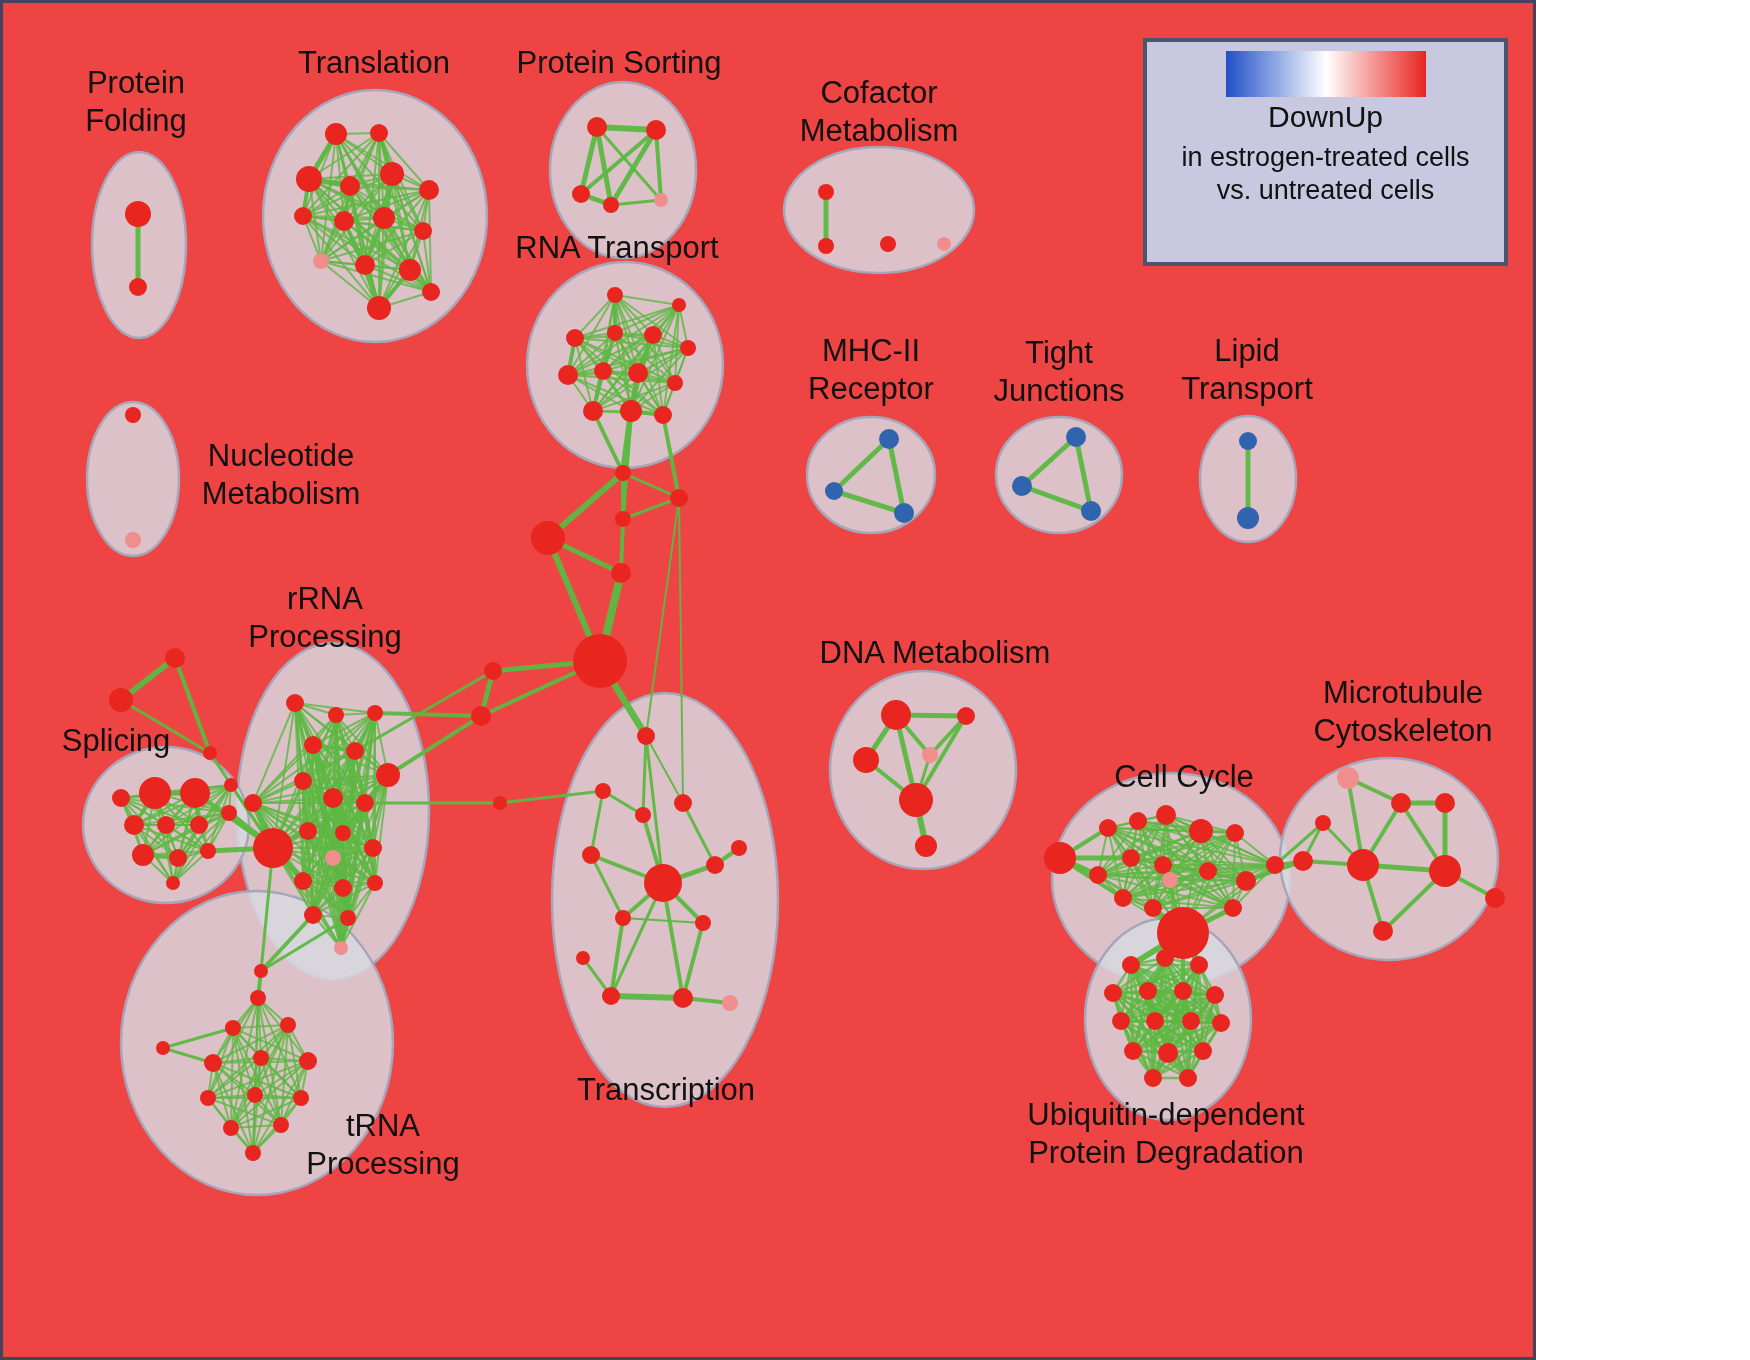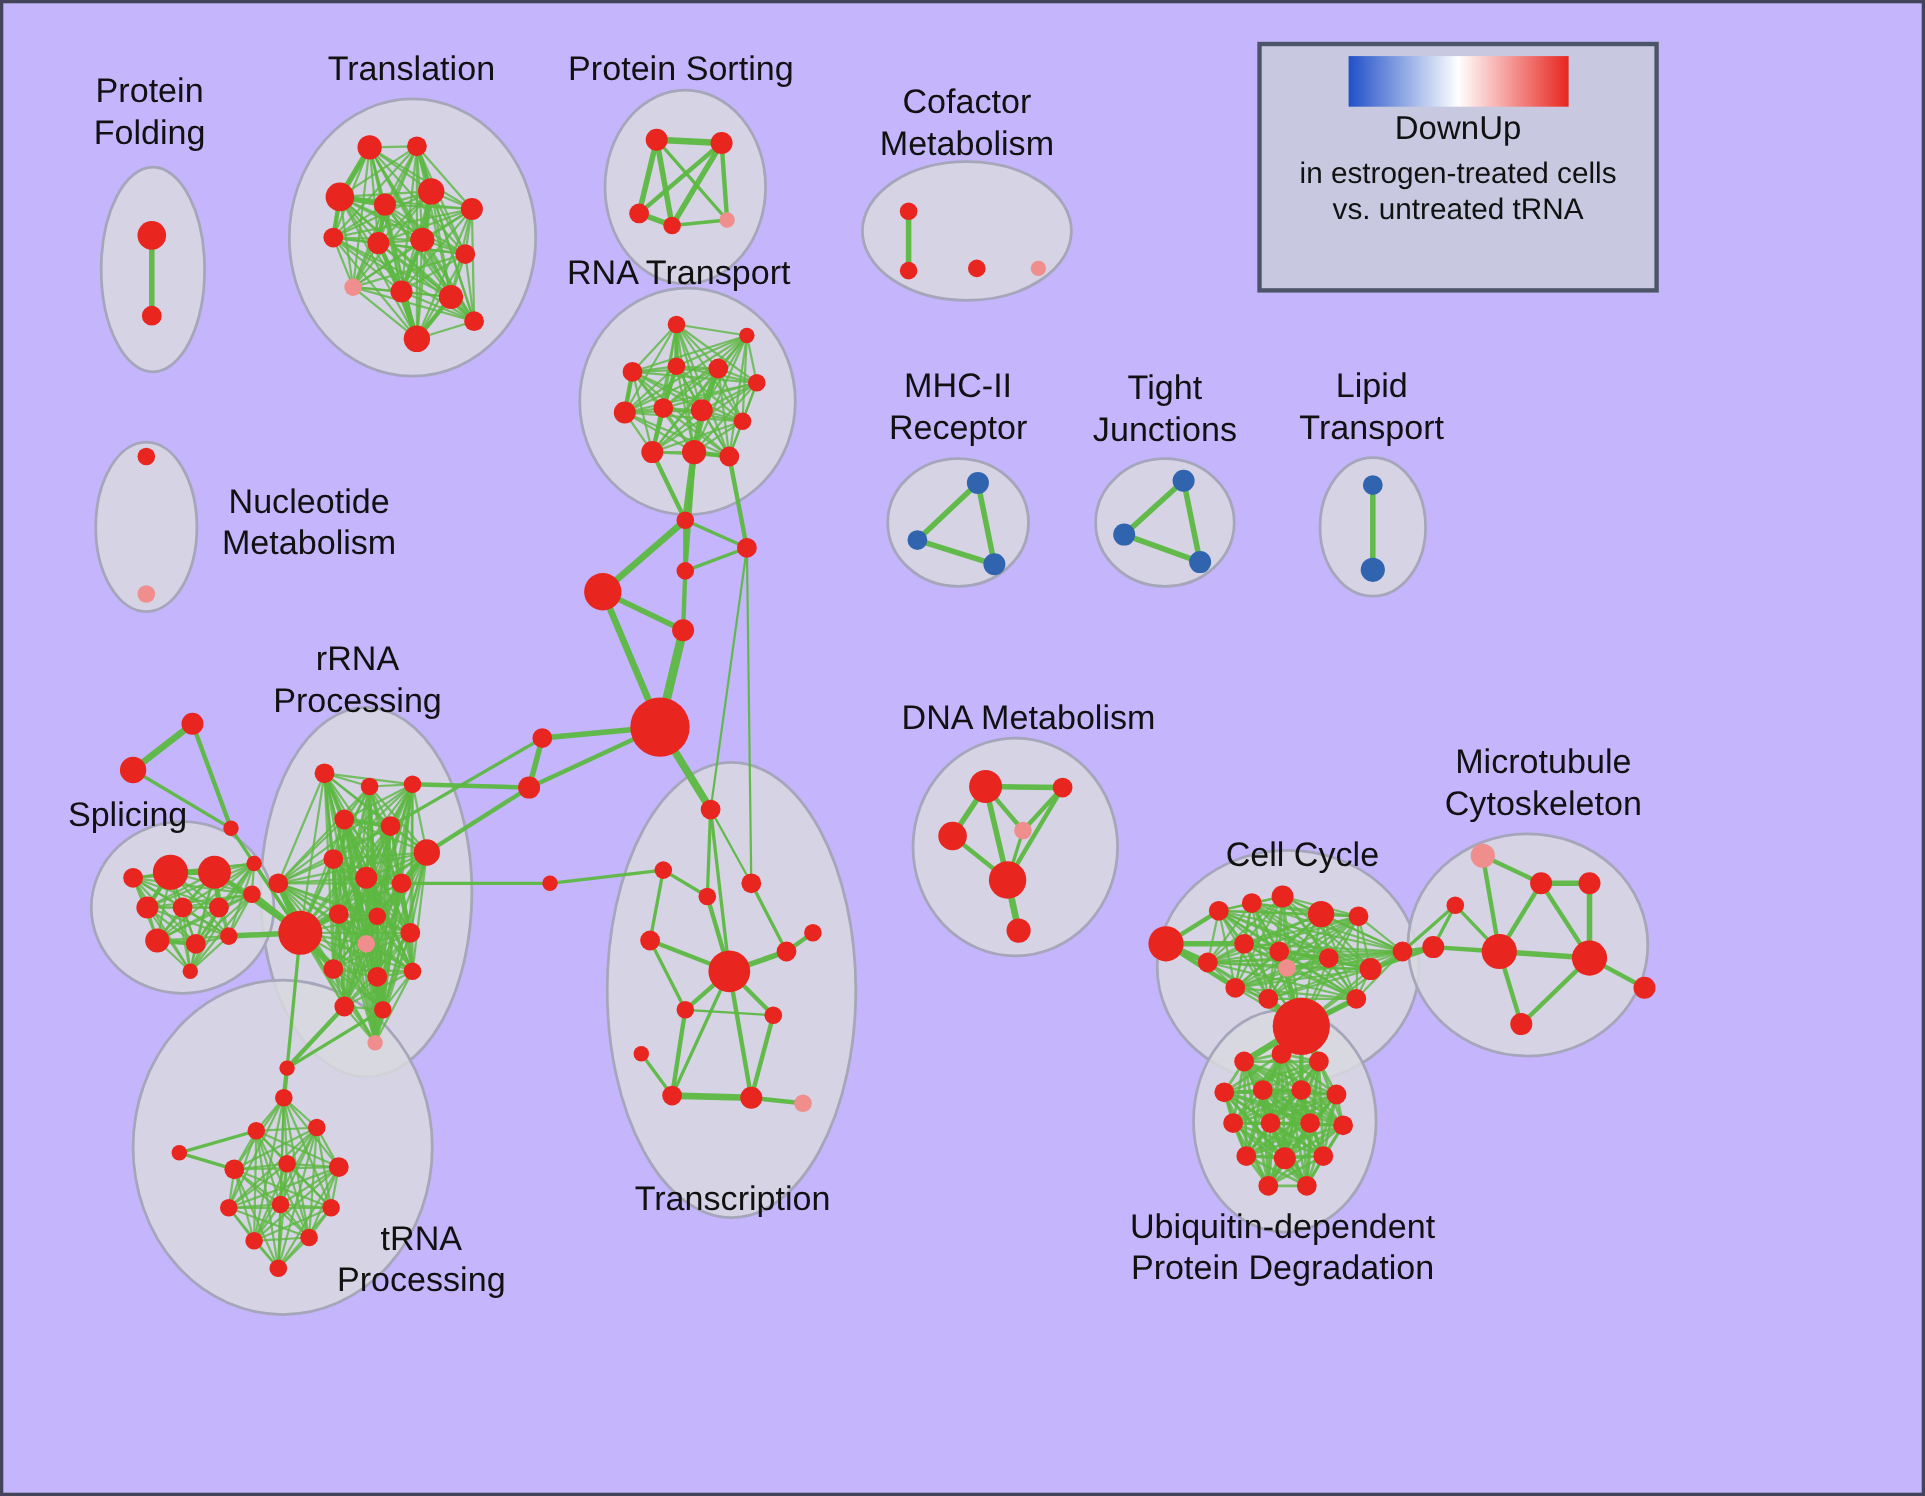--- a/index.html
+++ b/index.html
@@ -1,19 +1,19 @@
 <!DOCTYPE html>
 <html><head>
 <meta charset="utf-8">
 <style>
   html,body { margin:0; padding:0; }
   .canvas {
     position:relative;
-    width:1750px; height:1360px;
-    background:#c4b5fd;
+    width:1536px; height:1360px;
+    background:#ef4444;
     border:3px solid #43435c;
     box-sizing:border-box;
     overflow:hidden;
     font-family:"Liberation Sans", sans-serif;
   }
   svg#graph { position:absolute; left:0; top:0; }
   .cluster { fill:#d8d8df; fill-opacity:0.85; stroke:#a6a6ba; stroke-width:2.5; }
   .cluster-label {
     font-family:"Liberation Sans", sans-serif;
     font-size:31px; fill:#111111;
@@ -1159,16 +1159,16 @@
       <text x="1163" y="1160" text-anchor="middle" class="cluster-label">Protein Degradation</text>
     </svg>
 
   <div class="legend">
     <div class="legend-bar" style="background: linear-gradient(to right, rgb(32, 80, 200), rgb(255, 255, 255), rgb(232, 37, 31));"></div>
     <div class="legend-ends">
       <span>Down</span>
       <span>Up</span>
     </div>
     <div class="legend-sub first">in estrogen-treated cells</div>
-    <div class="legend-sub">vs. untreated tRNA</div>
+    <div class="legend-sub">vs. untreated cells</div>
   </div>
 
 </div>
 
 </body></html>

